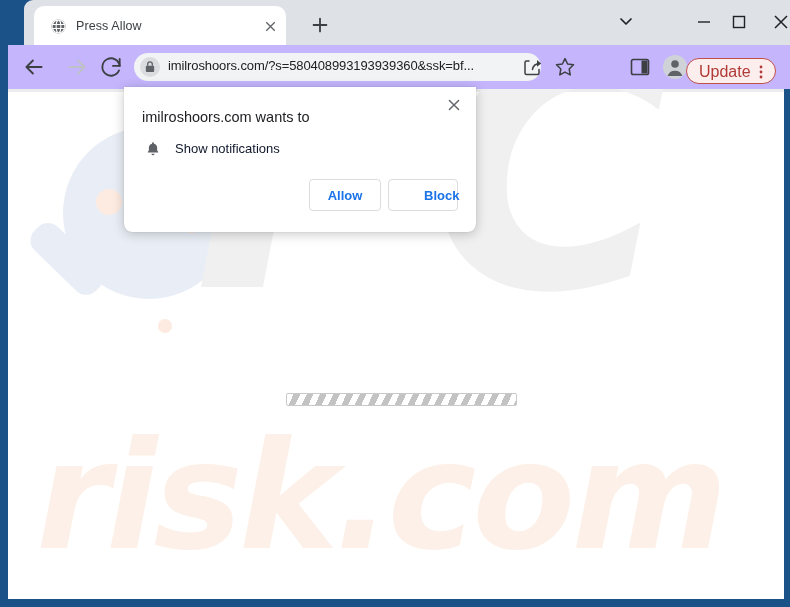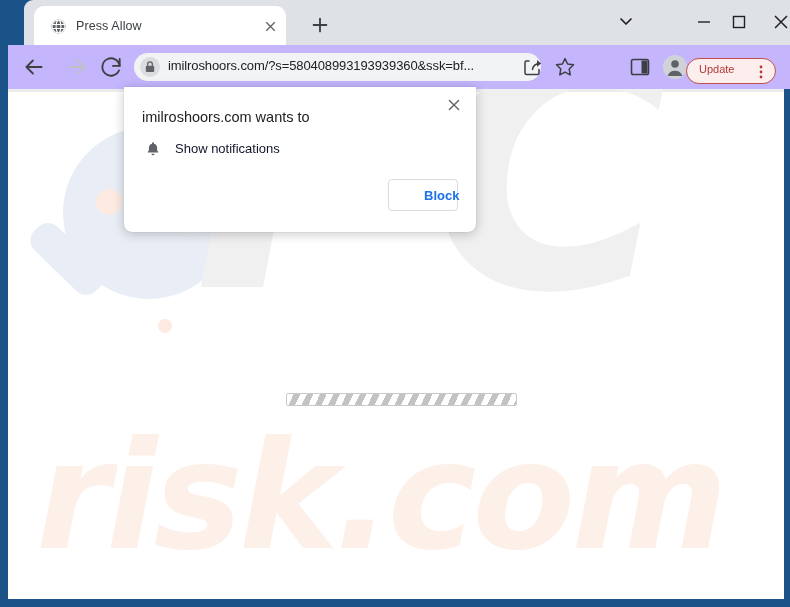--- a/index.html
+++ b/index.html
@@ -149,21 +149,21 @@
     width: 90px; height: 26px;
     border: 1.3px solid #c0504c;
     background: #fdeeee;
     border-radius: 14px;
     cursor: pointer;
     box-sizing: border-box;
   }
   .update-label {
     position: absolute;
     left: 12px; top: 4px;
-    font-size: 11px;
+    font-size: 16px;
     color: #b03a36;
   }
   .update-dots {
     position: absolute;
     left: 68px; top: 4px;
     width: 12px; height: 18px;
   }
 
   
   .viewport {
@@ -461,15 +461,16 @@
       </svg>
     </span>
     <div class="permdlg-title">imilroshoors.com wants to</div>
     <span class="permdlg-bell">
       <svg width="18" height="18" viewBox="0 0 24 24">
         <path d="M12 3a1.3 1.3 0 0 1 1.3 1.3v.6A5.6 5.6 0 0 1 17.5 10.4v3.2l1.4 2.3a.6.6 0 0 1-.5.9H5.6a.6.6 0 0 1-.5-.9l1.4-2.3v-3.2A5.6 5.6 0 0 1 10.7 4.9v-.6A1.3 1.3 0 0 1 12 3z" fill="#5f6368"></path>
         <path d="M10 18.2h4a2 2 0 0 1-4 0z" fill="#5f6368"></path>
       </svg>
     </span>
     <div class="permdlg-item">Show notifications</div>
+    <button class="permdlg-btn btn-allow">Allow</button>
     <button class="permdlg-btn btn-block">Block</button>
   </div>
 </div>
 
 </body></html>

